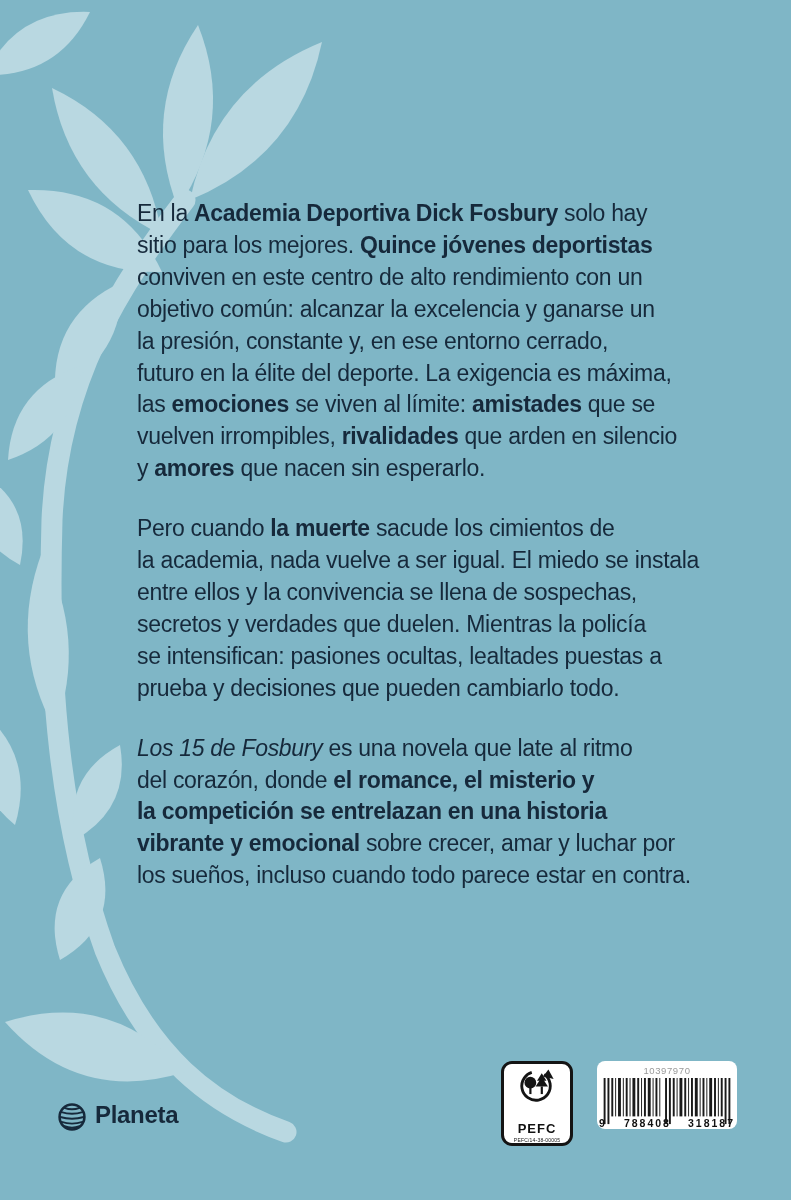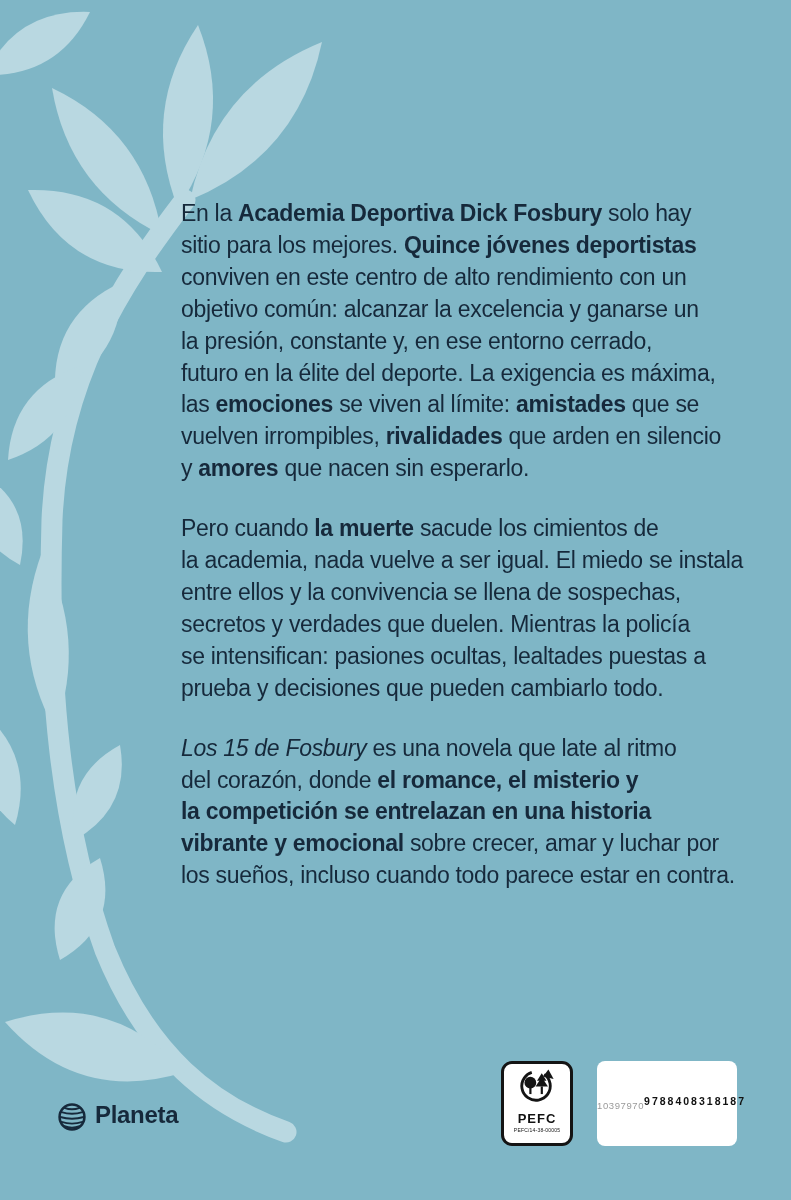--- a/index.html
+++ b/index.html
@@ -14,43 +14,43 @@
     font-family:"Liberation Sans", sans-serif;
   }
   .branch-svg{position:absolute;left:0;top:0;pointer-events:none;}
   
   .synopsis{
     position:absolute;left:137px;top:198px;width:620px;
     color:var(--text);
     font-size:23px;line-height:31.9px;letter-spacing:-0.3px;
   }
   .para{margin:0 0 28px 0;}
-  .line{white-space:nowrap;margin-left:44px;}
+  .line{white-space:nowrap;}
   .b{font-weight:700;}
   .i{font-style:italic;}
   
   .planeta{
     position:absolute;left:56px;top:1101px;height:36px;
     display:flex;gap:7px;color:var(--text);
   }
   .planeta-name{font-size:24px;font-weight:700;letter-spacing:-0.3px;}
   
   .pefc-box{
     position:absolute;left:501px;top:1061px;width:66px;height:76px;
     background:#fff;border:3px solid #141414;border-radius:11px;
     display:flex;flex-direction:column;align-items:center;
     padding-top:3px;
   }
-  .pefc-name{font-size:13px;font-weight:700;letter-spacing:1px;color:#111;line-height:13px;margin-top:7px;}
+  .pefc-name{font-size:13px;font-weight:700;letter-spacing:1px;color:#111;line-height:13px;margin-top:17px;}
   .pefc-code{font-size:5px;color:#111;margin-top:1.5px;letter-spacing:0.2px;}
   
   .barcode-box{
-    position:absolute;left:597px;top:1061px;width:140px;height:85px;
+    position:absolute;left:597px;top:1061px;width:140px;height:68px;
     background:#fff;border-radius:8px;box-sizing:border-box;
-    display:flex;align-items:center;padding-top:4px;text-align:center;
+    display:flex;flex-direction:column;align-items:center;padding-top:4px;text-align:center;
   }
   .barcode-top{font-size:9.5px;color:#9a9a9a;letter-spacing:0.6px;}
   .barcode-bars{margin-top:2px;}
   .barcode-digits{
     width:136px;display:flex;justify-content:space-between;
     font-size:10.5px;font-weight:700;color:#111;margin-top:-9px;
     letter-spacing:2px;
   }
 </style>
 </head>

